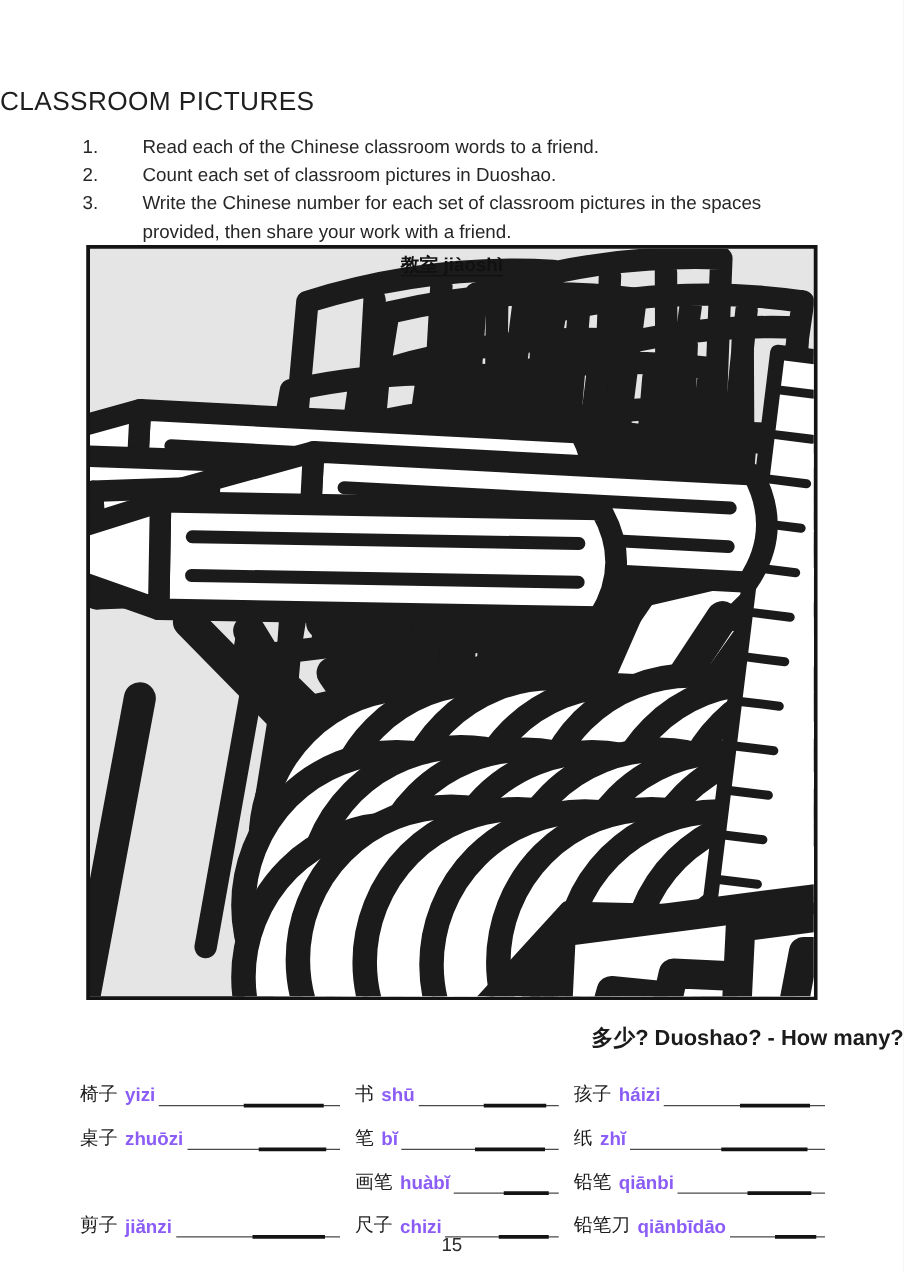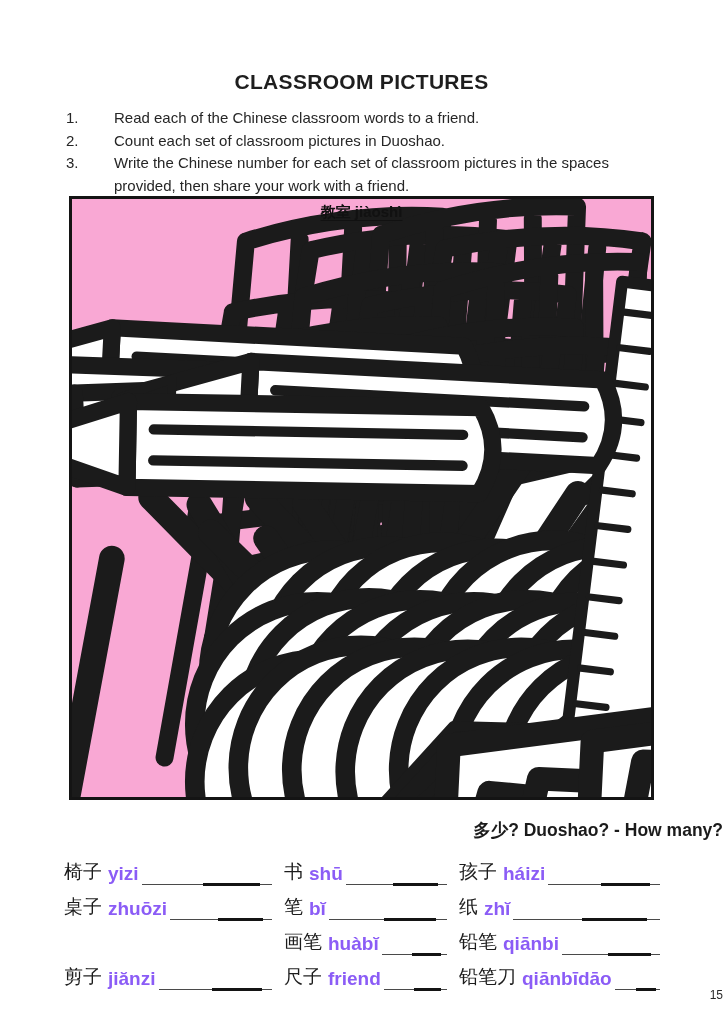--- a/index.html
+++ b/index.html
@@ -1,40 +1,40 @@
 <!DOCTYPE html>
 <html><head>
 <meta charset="utf-8">
 <style>
   html,body{margin:0;padding:0;background:#e8e8e8;}
   .page{position:relative;width:723px;height:1024px;background:#ffffff;margin:0 auto;
         font-family:"Liberation Sans",sans-serif;color:#222;overflow:hidden;}
-  .title{position:absolute;top:70px;left:0;width:100%;text-align:center;
-         font-size:21px;font-weight:bold;letter-spacing:.3px;color:#1e1e1e;}
+  .title{position:absolute;top:70px;left:0;width:100%;
+         font-size:21px;font-weight:normal;letter-spacing:.3px;color:#1e1e1e;}
   .instructions{position:absolute;top:107px;left:66px;width:575px;}
   .inst{display:flex;font-size:15px;line-height:22.5px;color:#262626;}
   .inst .num{width:48px;flex:0 0 48px;}
   .inst .txt{flex:1;}
   .picture-box{position:absolute;left:69px;top:196px;width:585px;height:604px;
-               border:3px solid #141414;box-sizing:border-box;background:#f9a8d4;}
+               border:3px solid #141414;box-sizing:border-box;background:#e5e5e5;}
   .picture-box svg{position:absolute;left:0;top:0;width:100%;height:100%;}
   .caption{position:absolute;top:4px;left:0;width:100%;text-align:center;z-index:2;
            font-size:15px;font-weight:bold;color:#111;
            text-decoration:underline;text-underline-offset:3px;}
   .howmany{position:absolute;top:818px;left:0;width:100%;text-align:right;
            font-size:17.5px;font-weight:bold;color:#1b1b1b;}
   .vocab{position:absolute;top:856px;left:64px;width:610px;display:grid;
          grid-template-columns:220px 175px 213px;grid-auto-rows:35px;}
   .vitem{display:flex;align-items:flex-end;padding-bottom:6px;padding-right:12px;
-         font-size:19px;box-sizing:border-box;}
+         font-size:15px;box-sizing:border-box;}
   .hz{margin-right:6px;color:#1c1c1c;white-space:nowrap;}
   .py{font-weight:bold;color:#8b5cf6;white-space:nowrap;}
   .blank{flex:1;margin-left:3px;height:4px;border-bottom:1.4px solid #4a4a4a;position:relative;}
   .blank::after{content:"";position:absolute;right:9%;bottom:-2px;width:44%;height:2.6px;background:#141414;}
-  .pagenum{position:absolute;top:988px;left:0;width:100%;text-align:right;font-size:12px;color:#2a2a2a;}
+  .pagenum{position:absolute;top:988px;left:0;width:100%;text-align:center;font-size:15px;color:#2a2a2a;}
   
   .st{fill:none;stroke:#1b1b1b;stroke-width:2;stroke-linecap:round;stroke-linejoin:round;}
   .stn{fill:none;stroke:#1b1b1b;stroke-width:1.2;stroke-linecap:round;}
   .fb{fill:#1b1b1b;stroke:#1b1b1b;stroke-width:1;stroke-linejoin:round;}
   .fw{fill:#ffffff;stroke:#1b1b1b;stroke-width:2;stroke-linejoin:round;}
 </style>
 </head>
 <body>
 
 <div class="page">
@@ -362,21 +362,21 @@
         <span class="py">bĭ</span>
         <span class="blank"></span>
       </div>
       <div class="vitem" style="grid-area: 3 / 2; text-align: center;">
         <span class="hz">画笔</span>
         <span class="py">huàbĭ</span>
         <span class="blank"></span>
       </div>
       <div class="vitem" style="grid-area: 4 / 2;">
         <span class="hz">尺子</span>
-        <span class="py">friend</span>
+        <span class="py">chizi</span>
         <span class="blank"></span>
       </div>
       <div class="vitem" style="grid-area: 1 / 3; align-items: flex-end;">
         <span class="hz">孩子</span>
         <span class="py">háizi</span>
         <span class="blank"></span>
       </div>
       <div class="vitem" style="grid-area: 2 / 3;">
         <span class="hz">纸</span>
         <span class="py">zhĭ</span>

